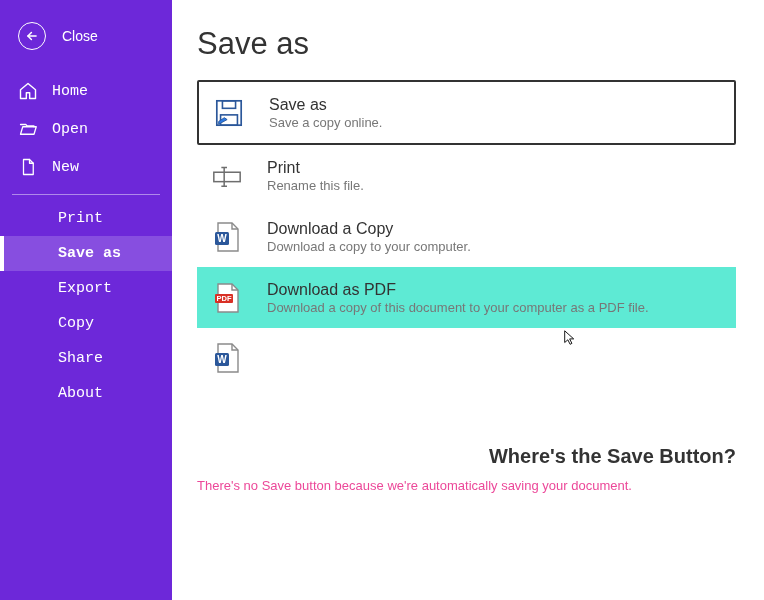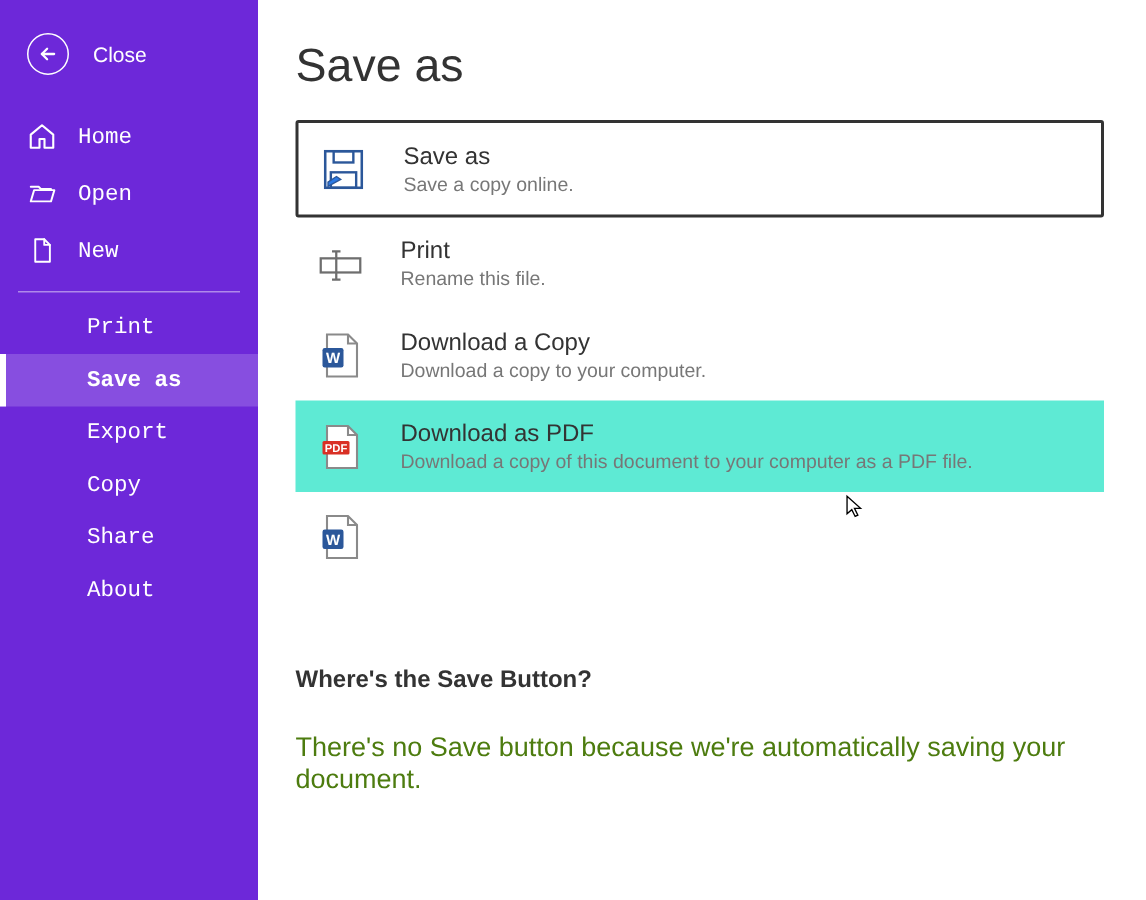--- a/index.html
+++ b/index.html
@@ -43,22 +43,22 @@
       display:flex; align-items:center; gap: 24px;
       padding: 14px 14px 13px 14px; cursor:pointer;
     }
     .option.outlined { border: 2px solid #333; border-radius:2px; }
     .option.hover { background: #5eead4; }
     .opt-icon { width: 32px; height: 32px; display:flex; align-items:center; justify-content:center; flex-shrink:0; }
     .opt-text { display:flex; flex-direction:column; gap:1px; }
     .opt-title { font-size: 16px; color:#333; font-weight:400; }
     .opt-sub { font-size: 13px; color:#777; }
     .help-section { margin-top: 58px; }
-    .help-title { font-size: 16px; font-weight:600; color:#333; margin-bottom:25px; }
-    .help-text { font-size: 18px; color:#4d7c0f; }
+    .help-title { font-size: 20px; font-weight:600; color:#333; margin-bottom:10px;text-align:right; }
+    .help-text { font-size: 13px; color:#ec4899; }
     .cursor {
       position: absolute; left: 390px; top: 329px; width: 18px; height: 18px;
       pointer-events: none;
     }
     .content-wrap { position: relative; flex:1; }
   </style>
 </head>
 <body>
 
 <div class="root">

